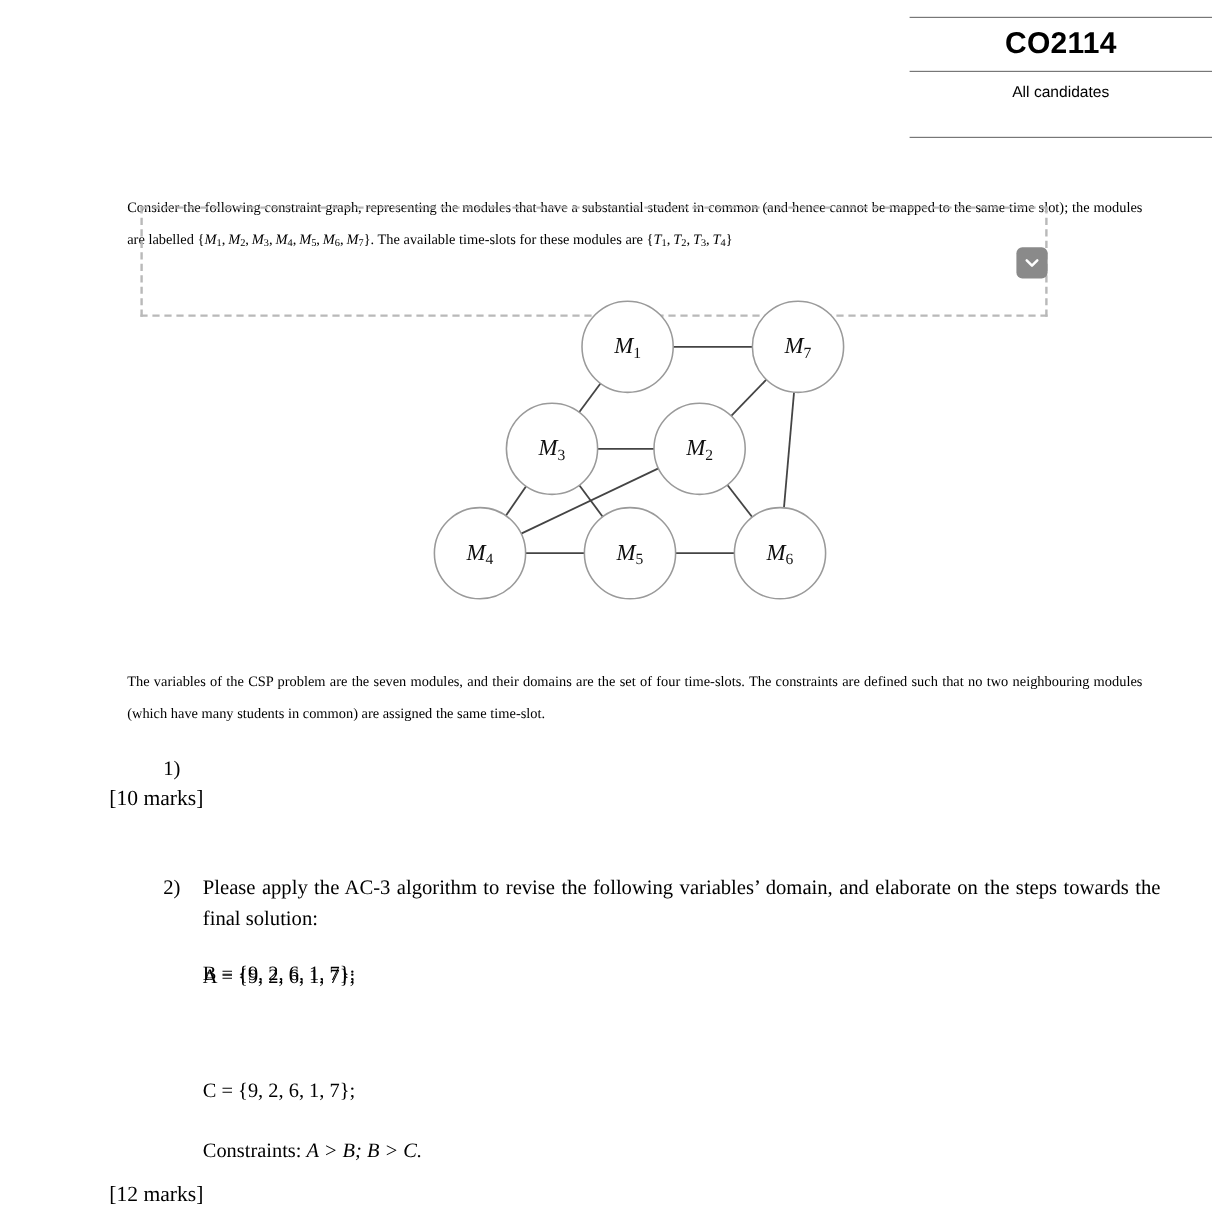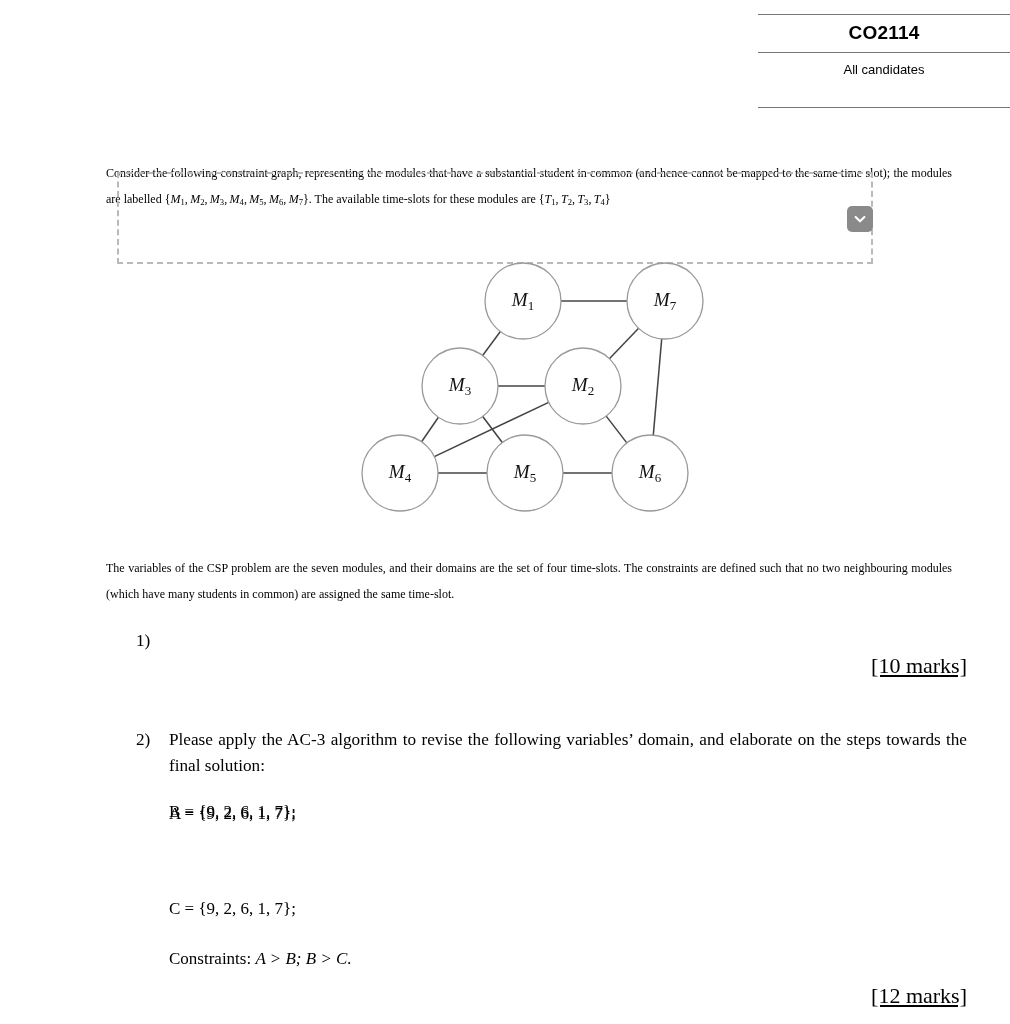--- a/index.html
+++ b/index.html
@@ -26,21 +26,21 @@
     width: 252px;
   }
   .hrule {
     height: 0;
     border-top: 1.5px solid #777777;
     width: 100%;
   }
   .hdr-code {
     font-family: "Liberation Sans", "DejaVu Sans", sans-serif;
     font-weight: bold;
-    font-size: 19px;
+    font-size: 25px;
     text-align: center;
     padding: 7px 0 8px 0;
     letter-spacing: 0.2px;
   }
   .hdr-candidates {
     font-family: "Liberation Sans", "DejaVu Sans", sans-serif;
     font-size: 13px;
     text-align: center;
     padding: 9px 0 0 0;
   }
@@ -96,21 +96,21 @@
     align-items: center;
     justify-content: center;
     cursor: pointer;
   }
   .chevron-btn svg { display: block; }
 
   
   .graph-figure {
     position: absolute;
     left: 355px;
-    top: 256px;
+    top: 244px;
     width: 350px;
     height: 262px;
   }
   .graph-figure svg { display: block; }
   .node-circle {
     fill: #ffffff;
     stroke: #9a9a9a;
     stroke-width: 1.3;
   }
   .node-label {
@@ -143,24 +143,23 @@
   .qnum {
     position: absolute;
     left: 45px;
     top: 0;
     width: 30px;
     font-size: 17.2px;
     text-align: left;
   }
 
   .marks-line {
-    text-align: right;
-    font-size: 22px;
-    line-height: 25.6px;
-    text-decoration: underline;
+    text-align: left;
+    font-size: 18px;
+    line-height: 25.6px;
   }
 
   .domain-line {
     padding-left: 78px;
     font-size: 17px;
     line-height: 25.6px;
   }
   .domain-line .varname { font-style: normal; }
 
   .nowrap { white-space: nowrap; }

